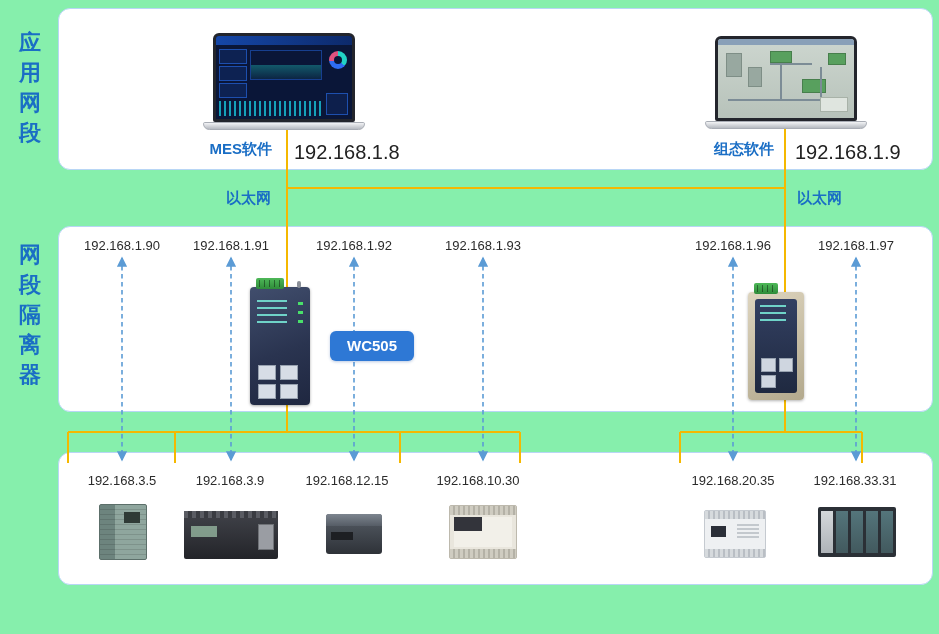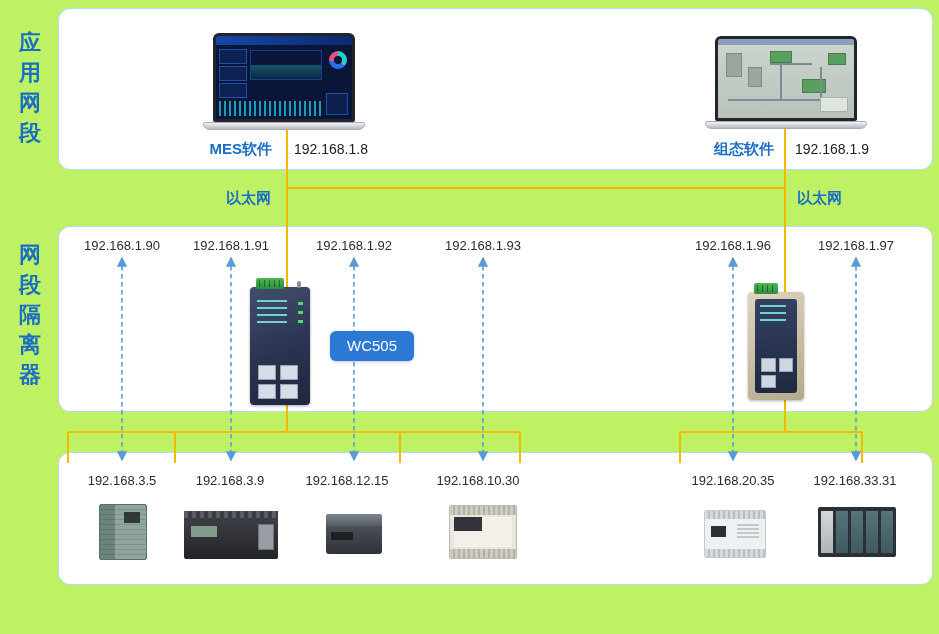--- a/index.html
+++ b/index.html
@@ -1,17 +1,17 @@
 <!DOCTYPE html>
 <html><head>
 <meta charset="utf-8">
 <style>
   html,body{margin:0;padding:0;background:#ffffff;}
   .canvas{
-    position:relative;width:939px;height:634px;background:#bef264;overflow:hidden;
+    position:relative;width:939px;height:634px;background:#86efac;overflow:hidden;
     font-family:"Liberation Sans","DejaVu Sans",sans-serif;
   }
   
   .box{position:absolute;border:1.5px solid #b8d6f5;border-radius:12px;background:#ffffff;z-index:1;}
   #box-app{left:58px;top:8px;width:873px;height:160px;}
   #box-isolator{left:58px;top:226px;width:873px;height:184px;}
   #box-device{left:58px;top:452px;width:873px;height:131px;}
   
   .side-label{
     position:absolute;left:16px;width:28px;z-index:3;
@@ -46,27 +46,27 @@
   .scr2 .t1{left:8px;top:14px;width:14px;height:22px}.scr2 .t2{left:30px;top:28px;width:12px;height:18px}
   .scr2 .grn{position:absolute;background:#58a05e;border:1px solid #477f4c;}
   .scr2 .g1{left:52px;top:12px;width:20px;height:10px}.scr2 .g2{left:84px;top:40px;width:22px;height:12px}.scr2 .g3{left:110px;top:14px;width:16px;height:10px}
   .scr2 .pipe-h{position:absolute;height:2px;background:#7c8c96;}
   .scr2 .ph1{left:10px;top:60px;width:110px}.scr2 .ph2{left:52px;top:24px;width:42px}
   .scr2 .pipe-v{position:absolute;width:2px;background:#7c8c96;}
   .scr2 .pv1{left:62px;top:24px;height:36px}.scr2 .pv2{left:102px;top:28px;height:32px}
   .scr2 .panel{position:absolute;right:6px;bottom:6px;width:26px;height:13px;background:#dfe5df;border:1px solid #a8b2a8;}
   
   .host-name{position:absolute;color:#1a6ec5;font-weight:700;font-size:15px;z-index:3;}
-  .host-ip{position:absolute;color:#222;font-size:14px;z-index:3;}
+  .host-ip{position:absolute;color:#222;font-size:20px;z-index:3;}
   .eth-label{position:absolute;color:#1a6ec5;font-weight:700;font-size:15px;z-index:3;}
   .ip-label{position:absolute;width:100px;text-align:center;font-size:13px;color:#2b2b2b;z-index:3;}
   
   .model-badge,.group-badge{
     position:absolute;width:84px;height:30px;background:#2e78d5;border-radius:6px;
-    color:#fff;font-size:15px;font-weight:400;text-align:center;line-height:30px;z-index:5;
+    color:#fff;font-size:15px;font-weight:700;text-align:center;line-height:30px;z-index:5;
     box-shadow:0 1px 3px rgba(30,80,160,.3);
   }
   
   .wc505{position:absolute;left:250px;top:287px;width:60px;height:118px;z-index:4;border-radius:4px;
     background:linear-gradient(160deg,#414e6d 0%,#2a3450 55%,#1f2740 100%);box-shadow:0 1px 3px rgba(0,0,0,.35);}
   .wc-terminal{position:absolute;left:6px;top:-9px;width:28px;height:11px;border-radius:2px;
     background:linear-gradient(#4eb858,#2f8c3a);}
   .wc-terminal::after{content:"";position:absolute;inset:2px 3px;background:repeating-linear-gradient(90deg,rgba(0,0,0,.4) 0 1px,transparent 1px 5px);}
   .wc-antenna{position:absolute;right:9px;top:-6px;width:4px;height:7px;background:#8a8f98;border-radius:2px;}
   .wc-label-lines{position:absolute;left:7px;top:13px;width:30px;height:25px;

